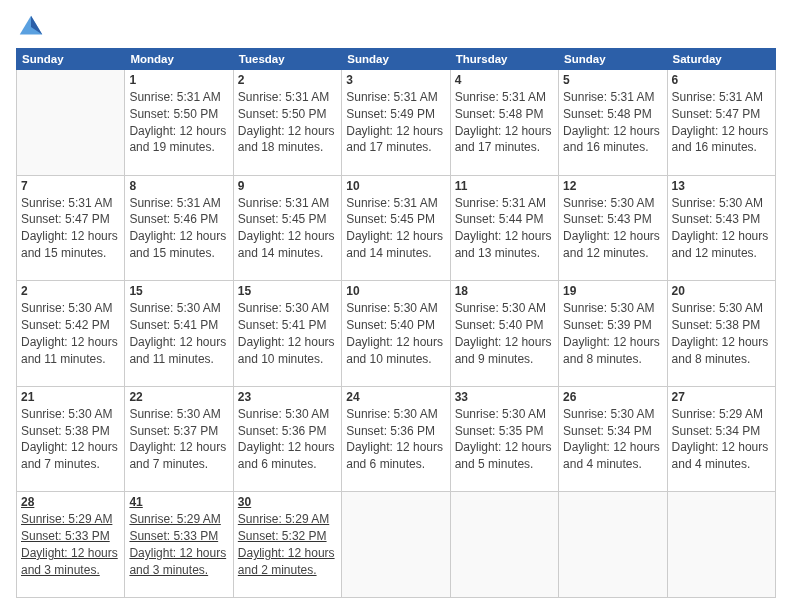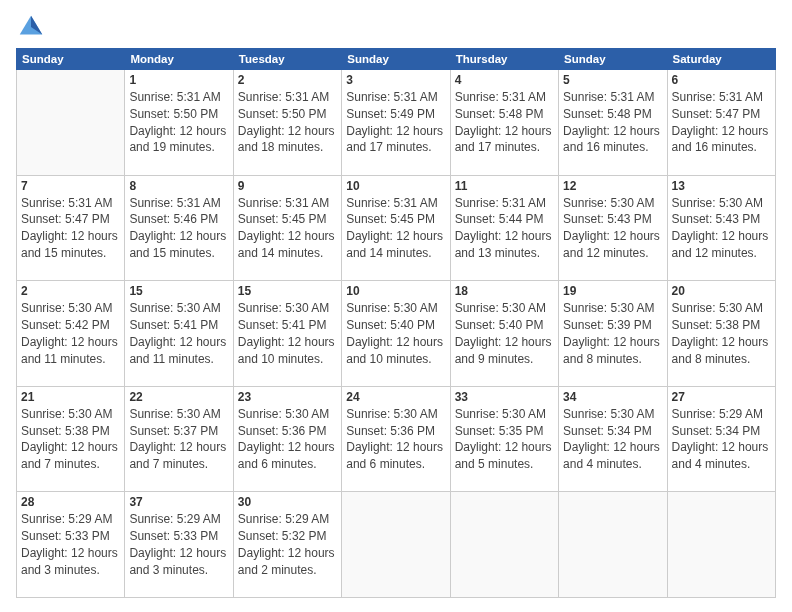--- a/index.html
+++ b/index.html
@@ -88,20 +88,21 @@
       color: #333;
       margin-bottom: 2px;
     }
     .day-info {
       font-size: 12px;
       color: #444;
       line-height: 1.4;
     }
     .last-row td {
       height: 65px;
+      text-decoration: underline;
     }
   </style>
 </head>
 <body>
 
 <div class="page">
   <div class="header">
     <div class="logo-area">
       <svg class="logo-icon" viewBox="0 0 40 40" xmlns="http://www.w3.org/2000/svg">
         <polygon points="20,5 35,30 5,30" fill="#5aa0e0"></polygon>
@@ -308,21 +309,21 @@
 and 6 minutes.</div>
           </td>
           <td>
             <div class="day-num">33</div>
             <div class="day-info" style="white-space: pre-line;">Sunrise: 5:30 AM
 Sunset: 5:35 PM
 Daylight: 12 hours
 and 5 minutes.</div>
           </td>
           <td>
-            <div class="day-num">34</div>
+            <div class="day-num">26</div>
             <div class="day-info" style="white-space: pre-line;">Sunrise: 5:30 AM
 Sunset: 5:34 PM
 Daylight: 12 hours
 and 4 minutes.</div>
           </td>
           <td>
             <div class="day-num">27</div>
             <div class="day-info" style="white-space: pre-line;">Sunrise: 5:29 AM
 Sunset: 5:34 PM
 Daylight: 12 hours
@@ -331,21 +332,21 @@
         </tr>
         <tr class="last-row">
           <td>
             <div class="day-num">28</div>
             <div class="day-info" style="white-space: pre-line;">Sunrise: 5:29 AM
 Sunset: 5:33 PM
 Daylight: 12 hours
 and 3 minutes.</div>
           </td>
           <td>
-            <div class="day-num">37</div>
+            <div class="day-num">41</div>
             <div class="day-info" style="white-space: pre-line;">Sunrise: 5:29 AM
 Sunset: 5:33 PM
 Daylight: 12 hours
 and 3 minutes.</div>
           </td>
           <td>
             <div class="day-num">30</div>
             <div class="day-info" style="white-space: pre-line;">Sunrise: 5:29 AM
 Sunset: 5:32 PM
 Daylight: 12 hours

